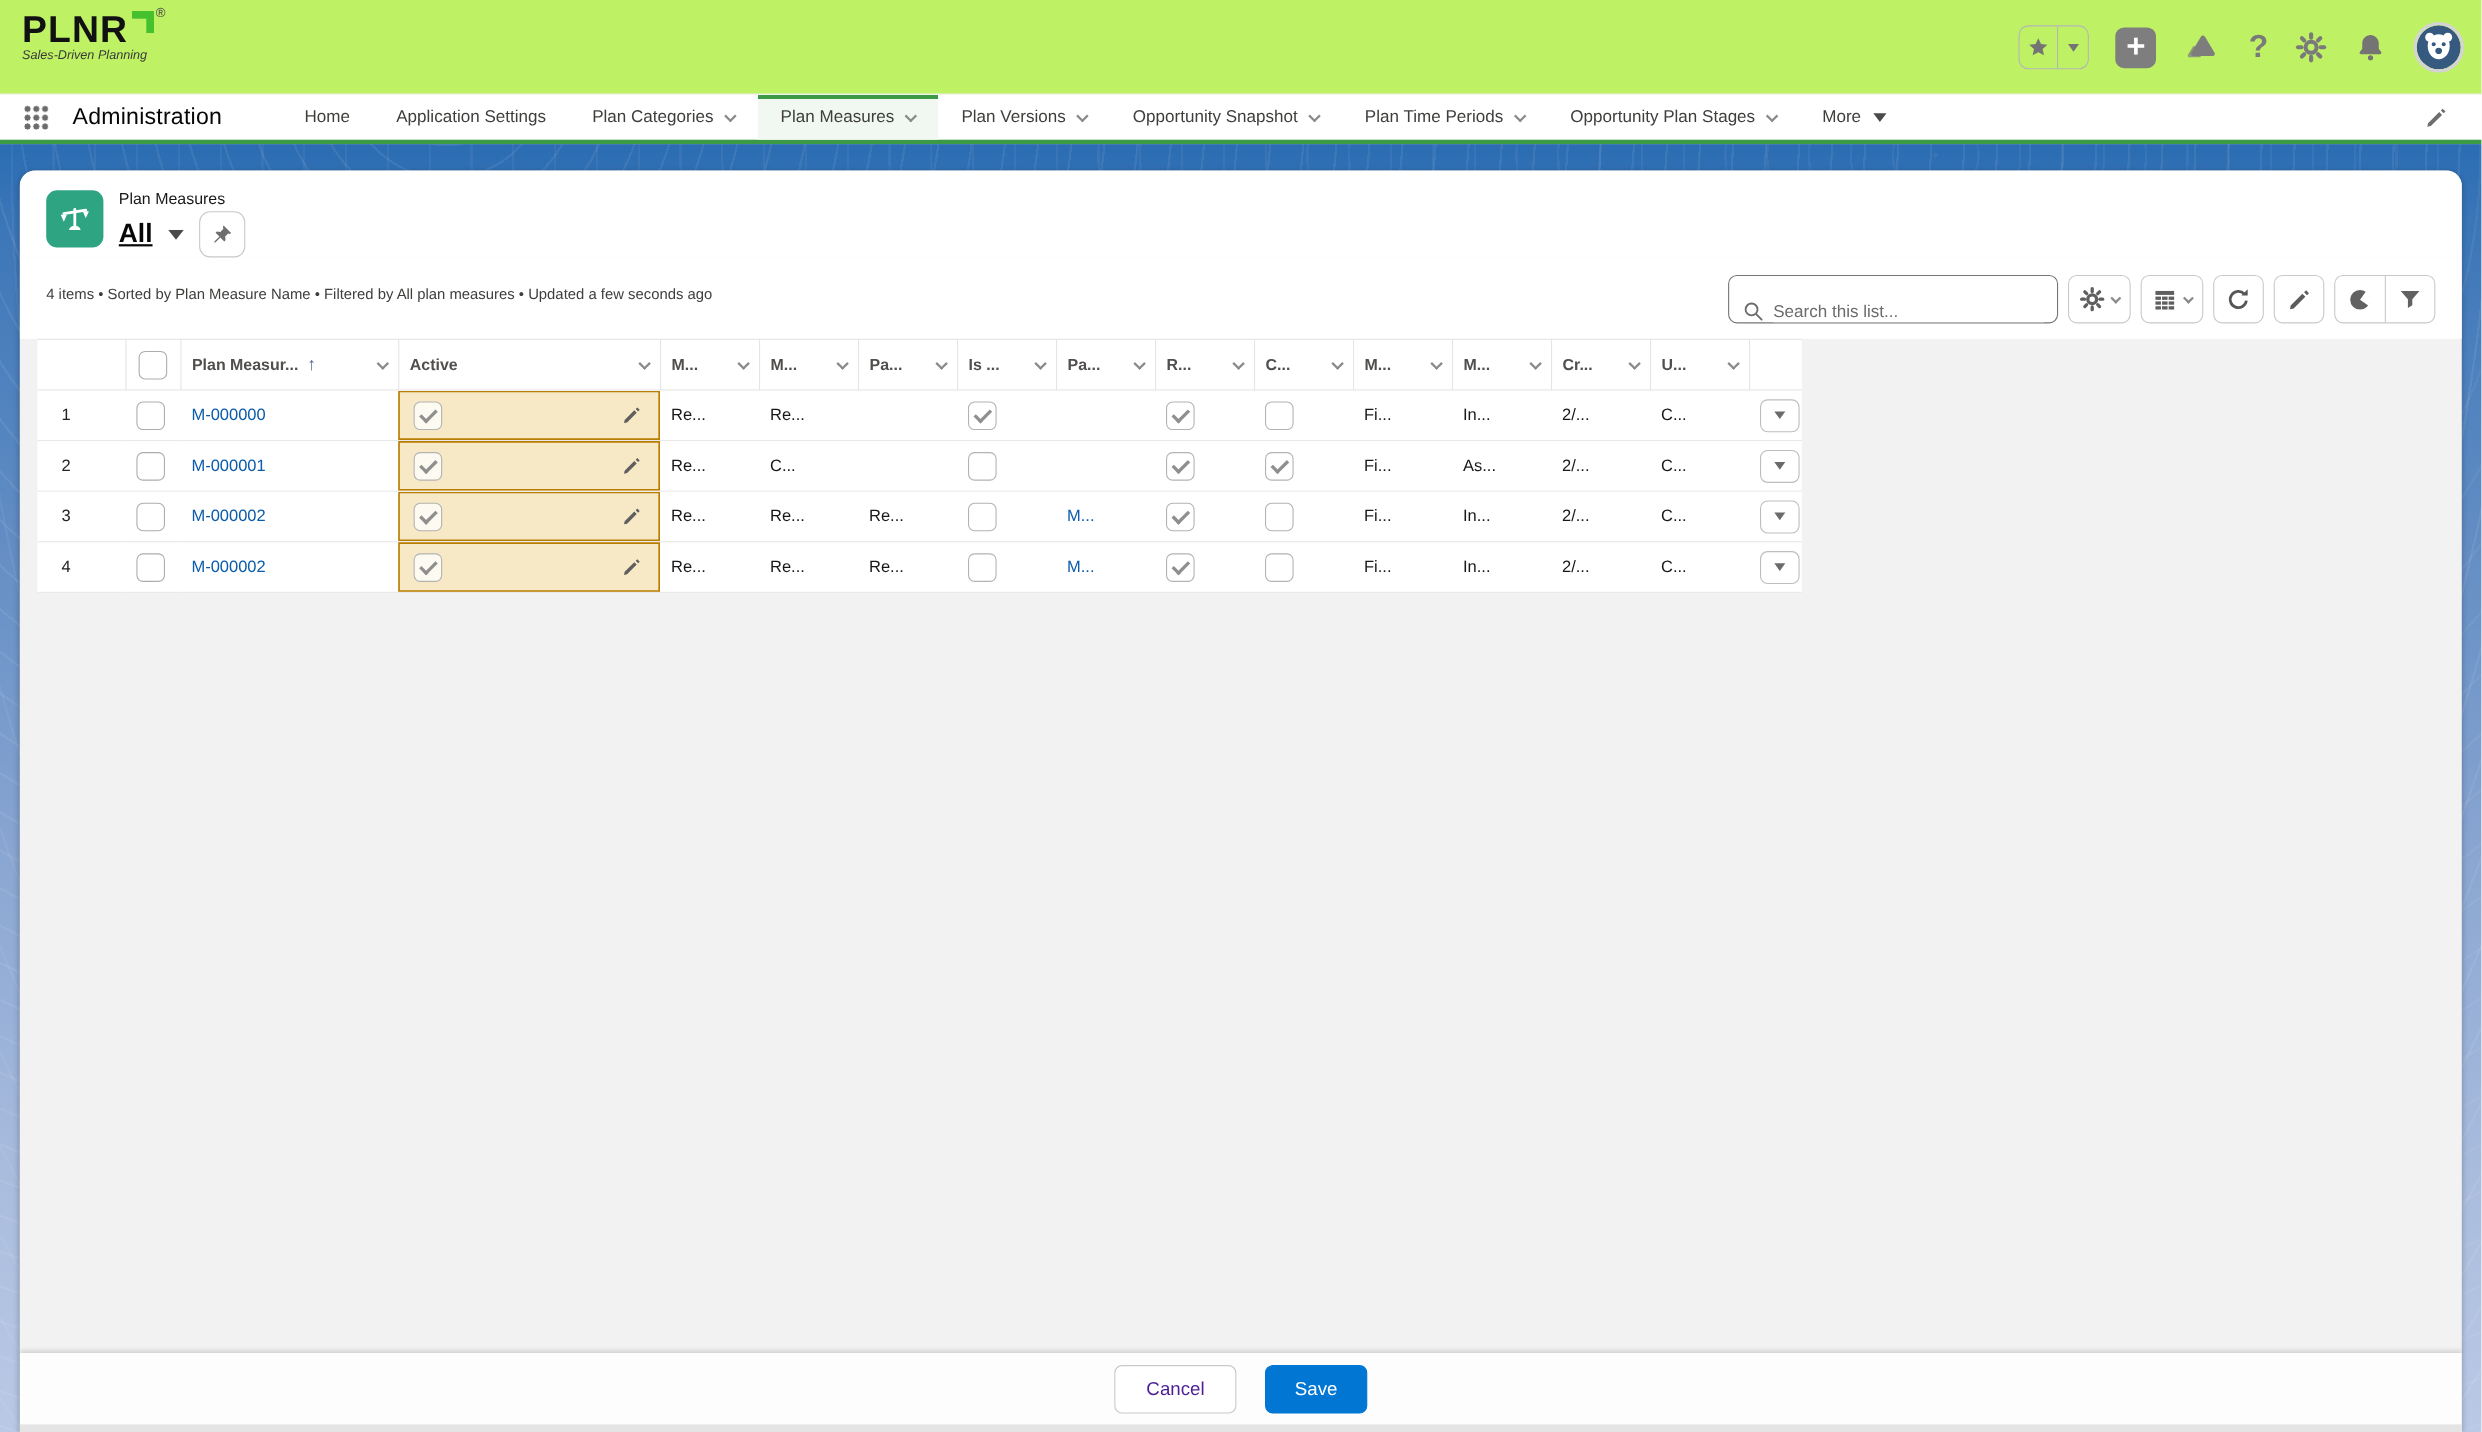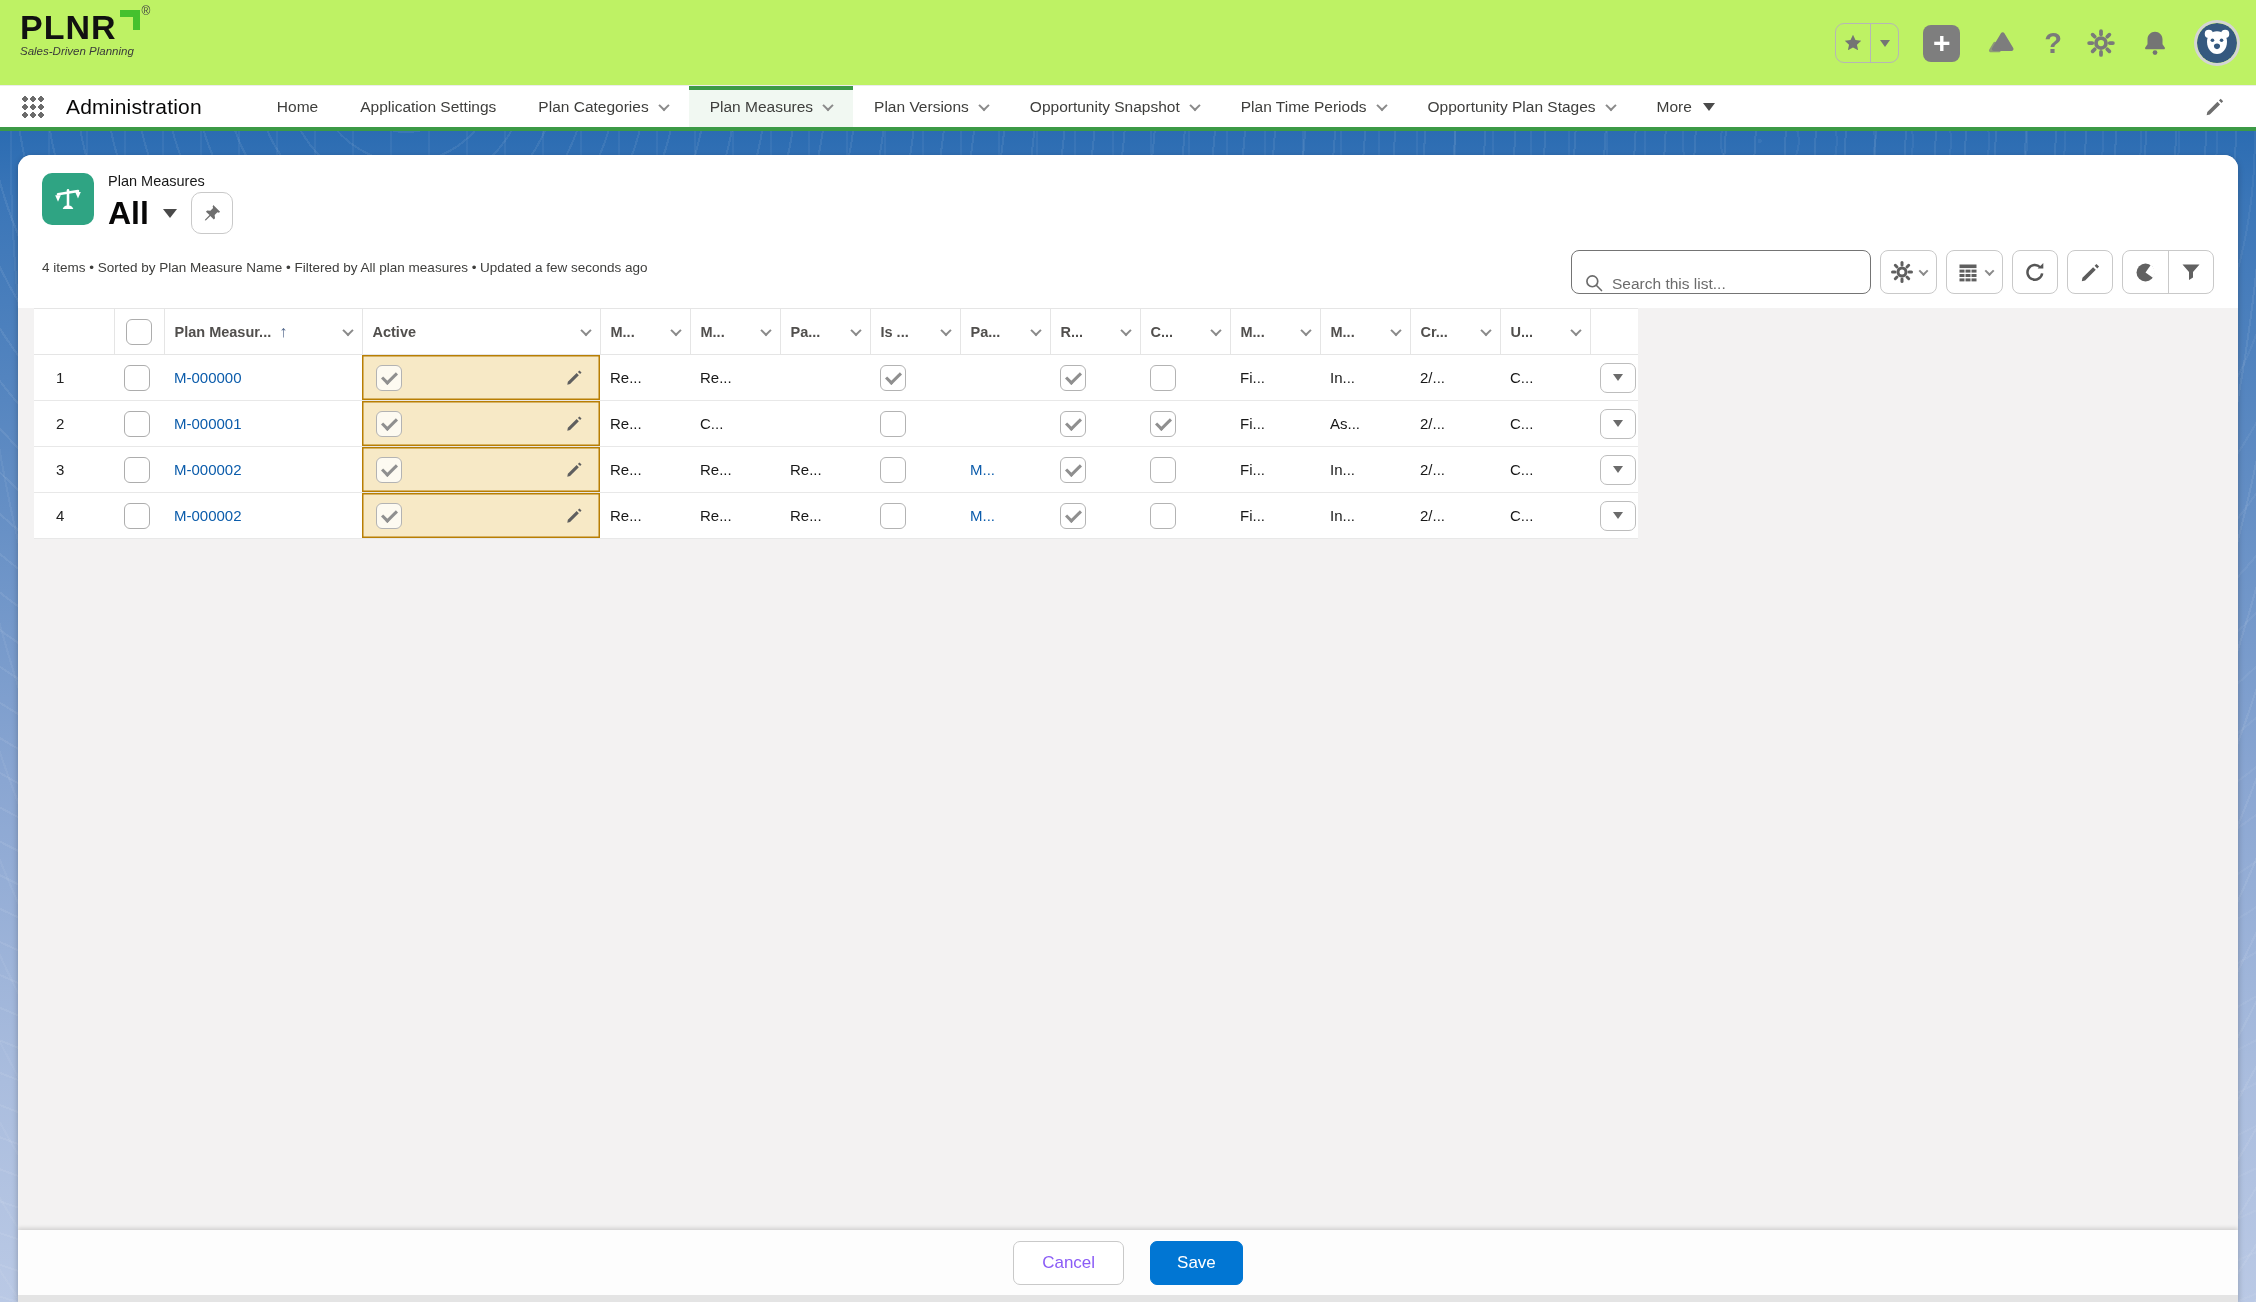--- a/index.html
+++ b/index.html
@@ -42,21 +42,21 @@
   .main { position:absolute; left:0; right:0; top:131px; bottom:0; background:linear-gradient(180deg,#2b6cb2 0px,#3b76b8 70px,#5d8ac2 320px,#8aa6d2 650px,#aabdde 950px,#bac9e5 100%); }
   .main::before { content:""; position:absolute; inset:0; background-image:repeating-radial-gradient(circle at 18% -60px, rgba(255,255,255,.07) 0 2px, transparent 2px 30px), repeating-radial-gradient(circle at 78% 10px, rgba(255,255,255,.05) 0 2px, transparent 2px 38px); }
   .card { position:absolute; left:18px; right:18px; top:24px; bottom:0; background:#f3f2f2; border-radius:14px 14px 0 0; overflow:hidden; box-shadow:0 2px 6px rgba(0,0,0,.25); }
 
   
   .card-hdr { background:#fff; padding:18px 24px 0 24px; display:flex; justify-content:space-between; align-items:flex-start; }
   .hdr-left { display:flex; gap:14px; }
   .obj-icon { width:52px; height:52px; border-radius:10px; background:#2fa483; display:flex; align-items:center; justify-content:center; }
   .entity { font-size:14.5px; color:#181818; margin-bottom:3px; }
   .view-row { display:flex; align-items:center; gap:14px; }
-  .view-name { font-size:32px; font-weight:700; color:#080707; }
+  .view-name { font-size:24px; font-weight:700; color:#080707;text-decoration:underline; }
   .view-tri { border-left-width:7px; border-right-width:7px; border-top-width:9px; }
   .pin-btn { width:42px; height:42px; border:1px solid #c9c9c9; border-radius:10px; background:#fff; display:flex; align-items:center; justify-content:center; }
   .hdr-actions { display:flex; margin-top:4px; }
   .grp-btn { height:42px; padding:0 22px; background:#fff; border:1px solid #c9c9c9; border-left-width:0; font-size:16.5px; color:#0176d3; font-family:inherit; cursor:pointer; }
   .grp-btn:first-child { border-left-width:1px; border-radius:8px 0 0 8px; }
   .grp-btn:last-child { border-radius:0 8px 8px 0; }
 
   .card-sub { background:#fff; padding:16px 24px 14px 24px; display:flex; justify-content:space-between; align-items:center; }
   .status { font-size:13.5px; color:#3e3e3c; padding-top:10px; align-self:flex-start; }
   .toolbar { display:flex; align-items:center; gap:9px; }
@@ -84,21 +84,21 @@
   .ro-cb { width:26px; height:26px; border:1px solid #b3b3b3; border-radius:6px; background:rgba(255,255,255,.75); display:inline-block; position:relative; vertical-align:middle; }
   .ro-cb.on::after { content:""; position:absolute; left:5px; top:6px; width:12px; height:6px; border-left:3px solid #8f8f8f; border-bottom:3px solid #8f8f8f; transform:rotate(-45deg); }
   td.active-cell { background:#f7e9c6; box-shadow:inset 0 0 0 1.5px #b87e04; position:relative; padding:0 14px; }
   .cell-pencil { position:absolute; right:16px; top:13px; cursor:pointer; }
   .row-act { width:36px; height:30px; border:1px solid #bdbdbd; border-radius:7px; background:#fff; display:inline-flex; align-items:center; justify-content:center; cursor:pointer; }
   .row-act .tri { border-left-width:5.5px; border-right-width:5.5px; border-top-width:7px; border-top-color:#6b6b6b; }
 
   
   .footer-bar { position:absolute; left:0; right:0; bottom:7px; height:65px; background:#fdfdfd; box-shadow:0 -2px 4px rgba(0,0,0,.14); display:flex; align-items:center; justify-content:center; gap:26px; }
   .bottom-strip { position:absolute; left:0; right:0; bottom:0; height:7px; background:#e4e4e4; }
-  .btn-cancel { height:44px; padding:0 28px; background:#fff; border:1px solid #c9c9c9; border-radius:7px; color:#8b5cf6; font-size:17px; font-family:inherit; cursor:pointer; }
+  .btn-cancel { height:44px; padding:0 28px; background:#fff; border:1px solid #c9c9c9; border-radius:7px; color:#4c1d95; font-size:17px; font-family:inherit; cursor:pointer; }
   .btn-save { height:44px; padding:0 26px; background:#0176d3; border:1px solid #0176d3; border-radius:7px; color:#fff; font-size:17px; font-family:inherit; cursor:pointer; }
 </style>
 </head>
 <body>
 
 <div class="screen">
 
   <header class="ghdr">
     <div class="logo">
       <div class="logo-row">

